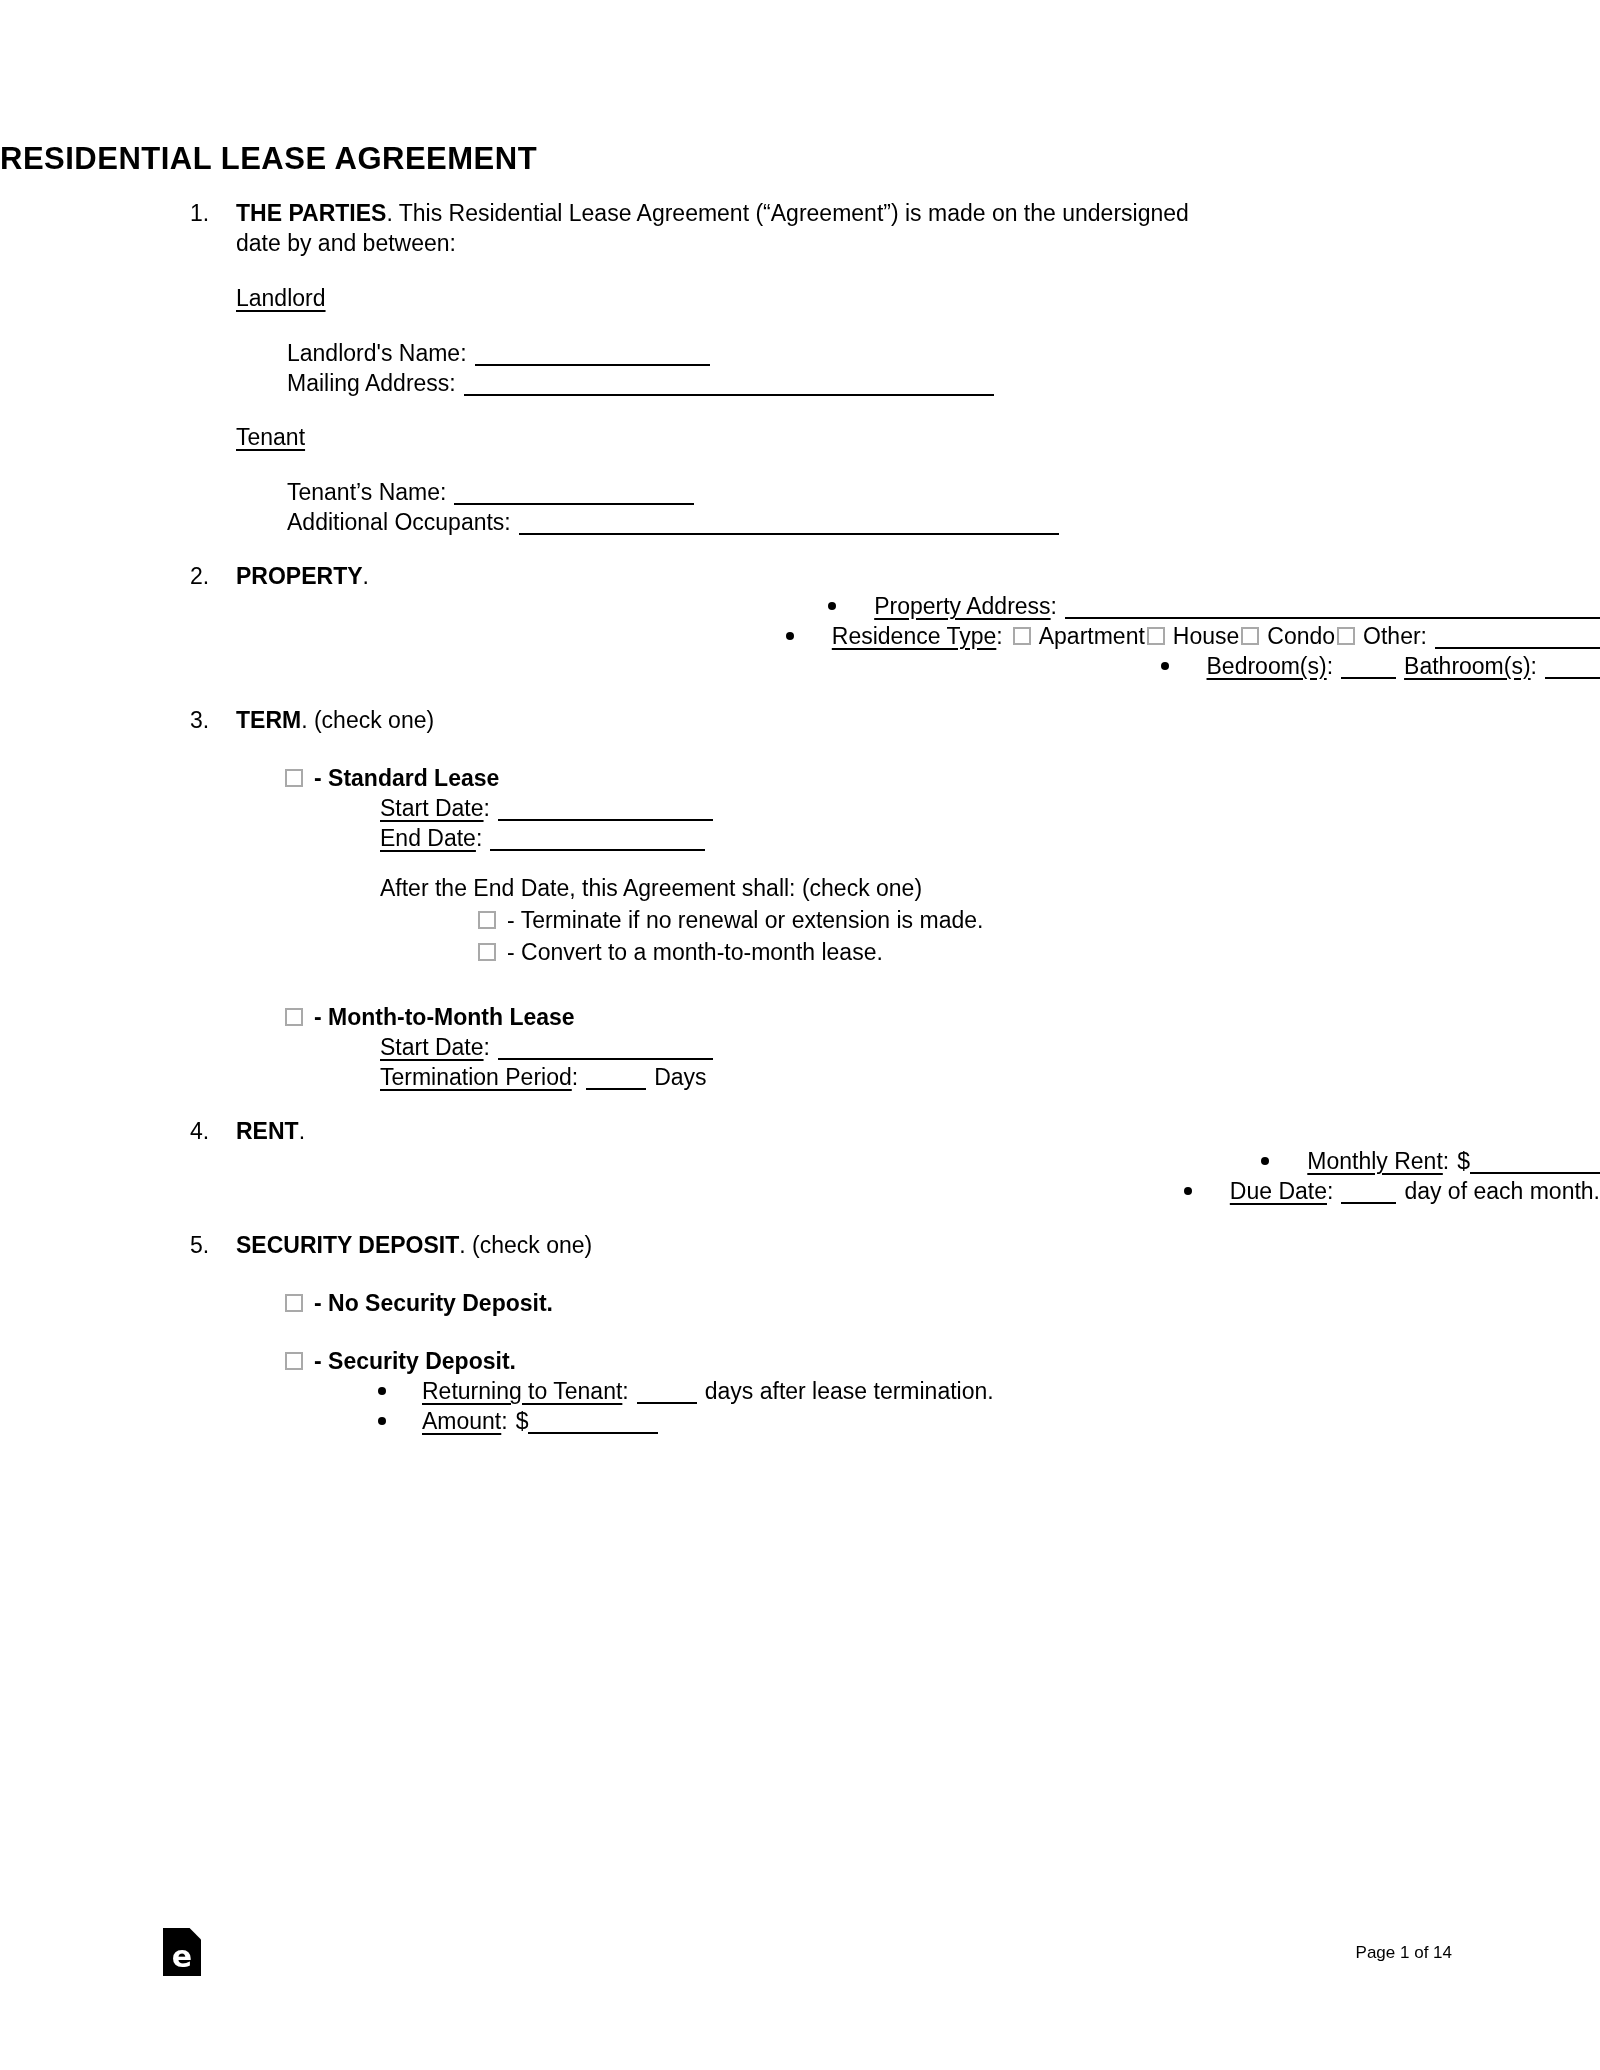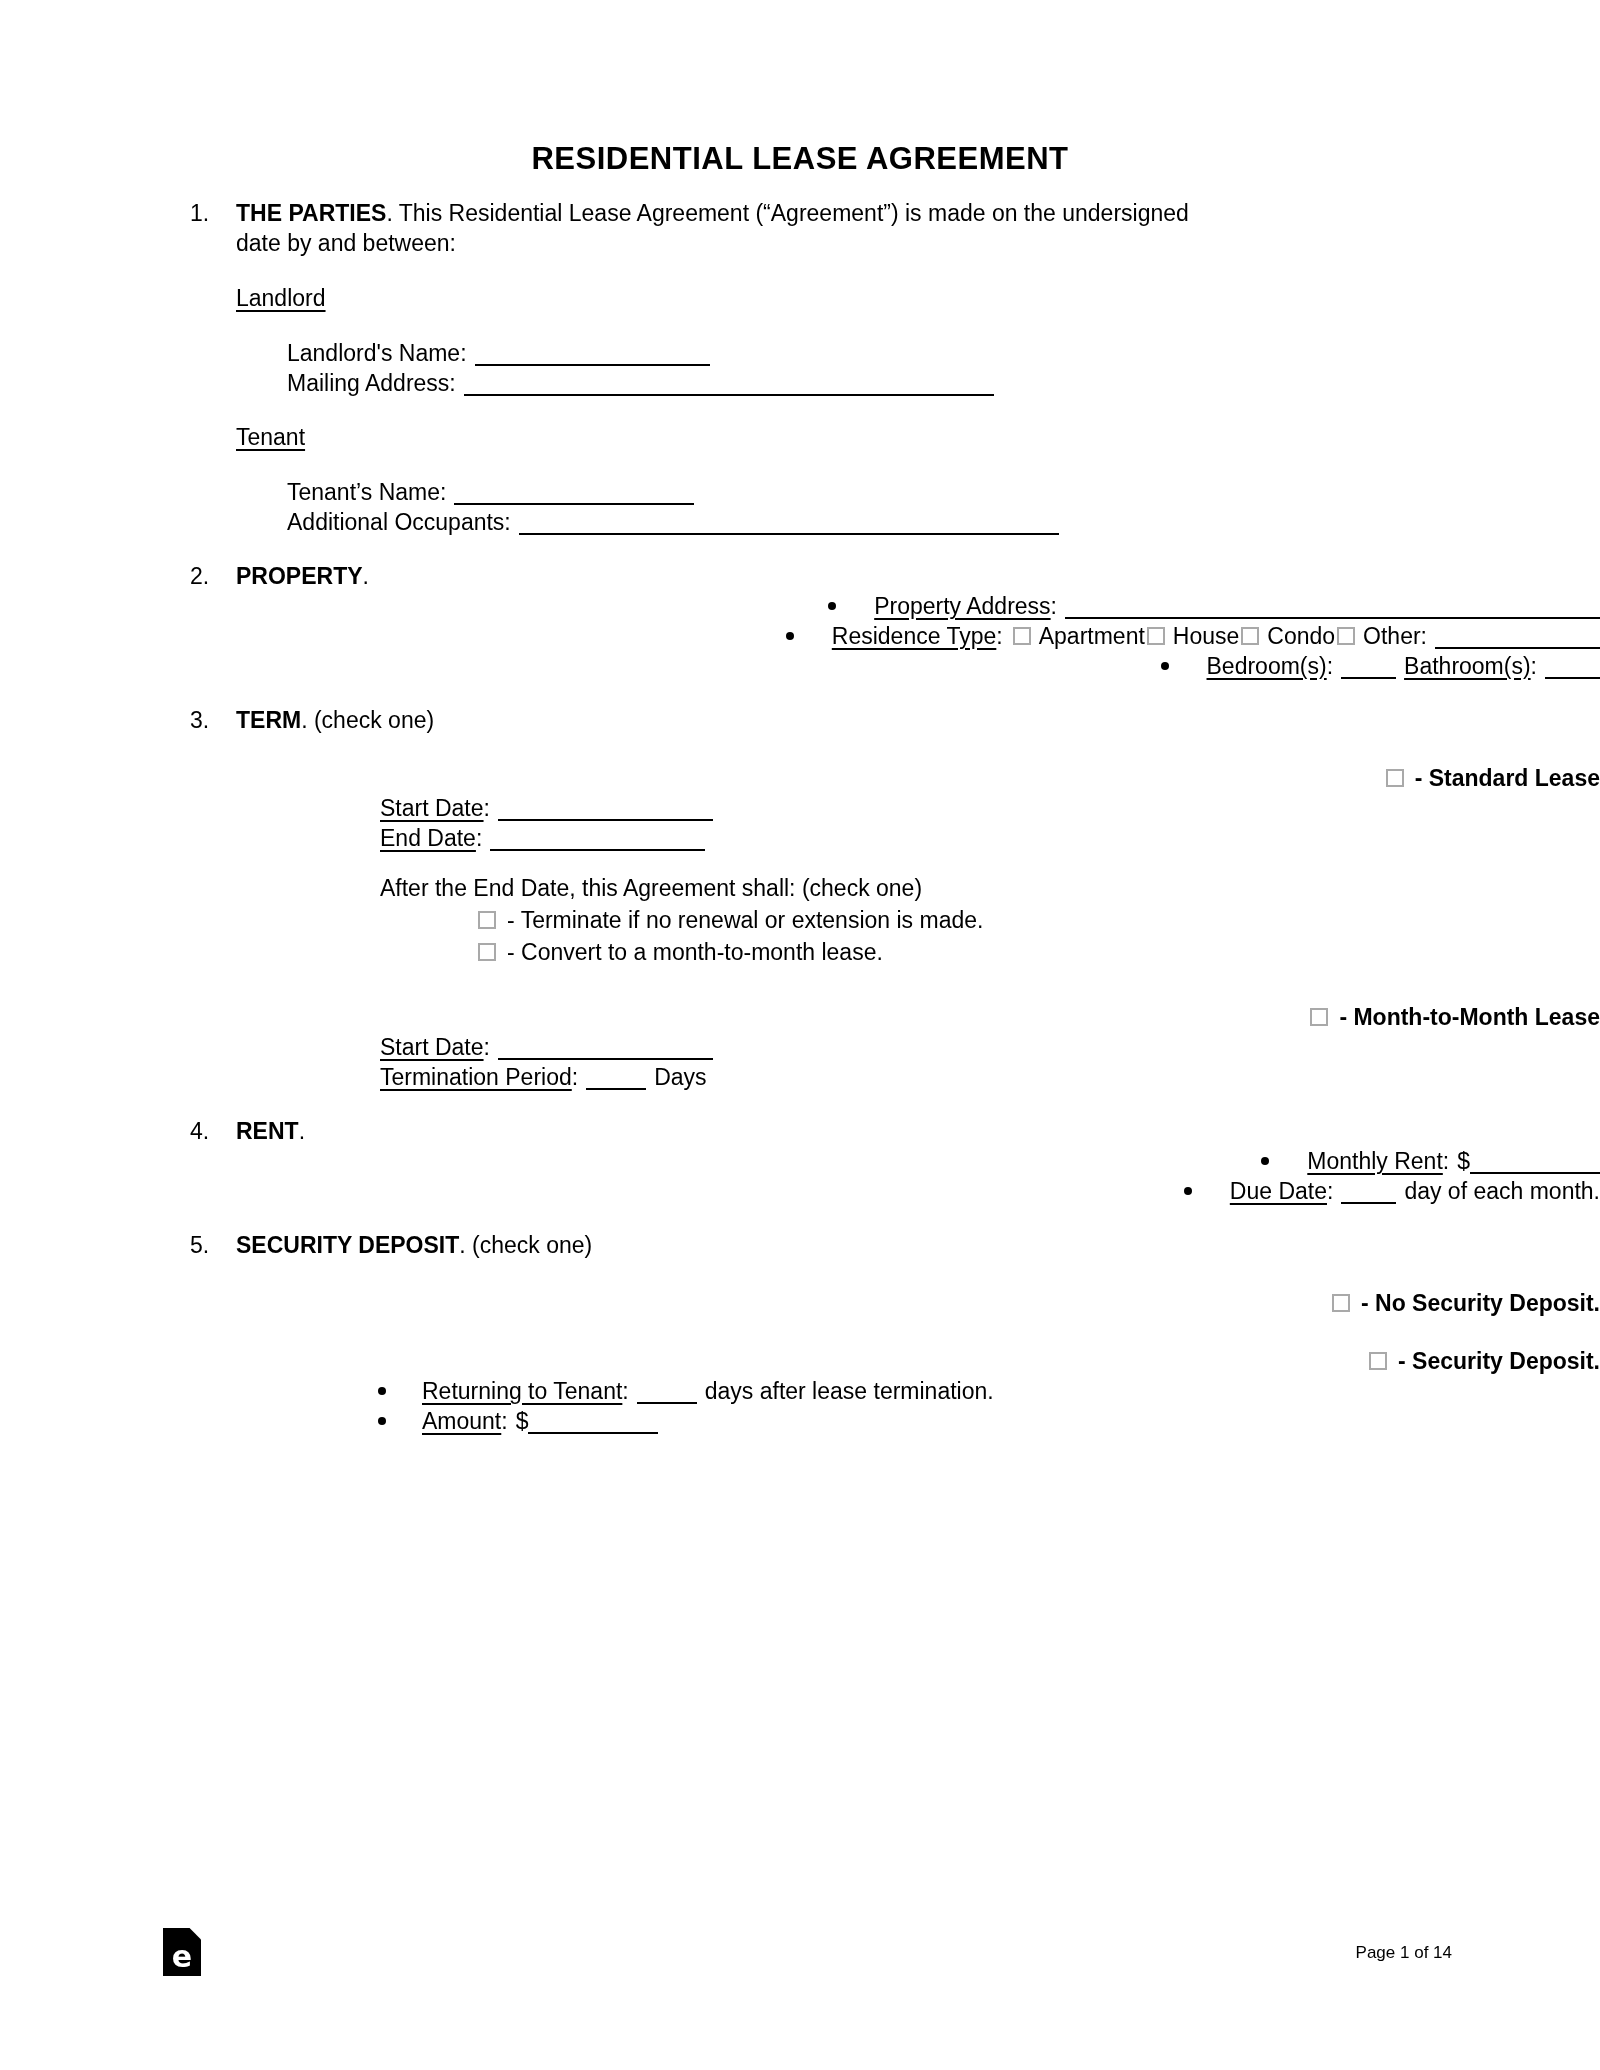--- a/index.html
+++ b/index.html
@@ -8,36 +8,36 @@
     width:1600px;height:2070px;
     background:#ffffff;
     color:#000;
     font-family:"Liberation Sans", sans-serif;
     font-size:23px;
     line-height:30px;
     overflow:hidden;
   }
   .title{
     margin-top:140px;
-    text-align:center;
+    text-align:left;
     font-size:31px;
     line-height:38px;
     font-weight:bold;
     letter-spacing:0.5px;
   }
   .row{white-space:nowrap;}
   .sec{position:relative;padding-left:236px;}
   .sec .num{position:absolute;left:190px;top:0;}
   .sec .para{white-space:normal;display:block;max-width:1000px;}
   .l1{padding-left:236px;}
   .l2{padding-left:287px;}
   .l3{padding-left:380px;}
   .lb{padding-left:283px;text-align:right;}         
   .lbd{padding-left:378px;}        
-  .lc1{padding-left:285px;text-align:right;}        
+  .lc1{padding-left:285px;}        
   .lc2{padding-left:478px;}        
   .b{font-weight:bold;}
   .u{text-decoration:underline;text-underline-offset:4px;}
   .dot{
     display:inline-block;width:8px;height:8px;border-radius:50%;
     background:#000;margin-right:38px;position:relative;top:-4px;
   }
   .lbd .dot{margin-right:36px;}
   .cb{
     display:inline-block;width:14px;height:14px;

